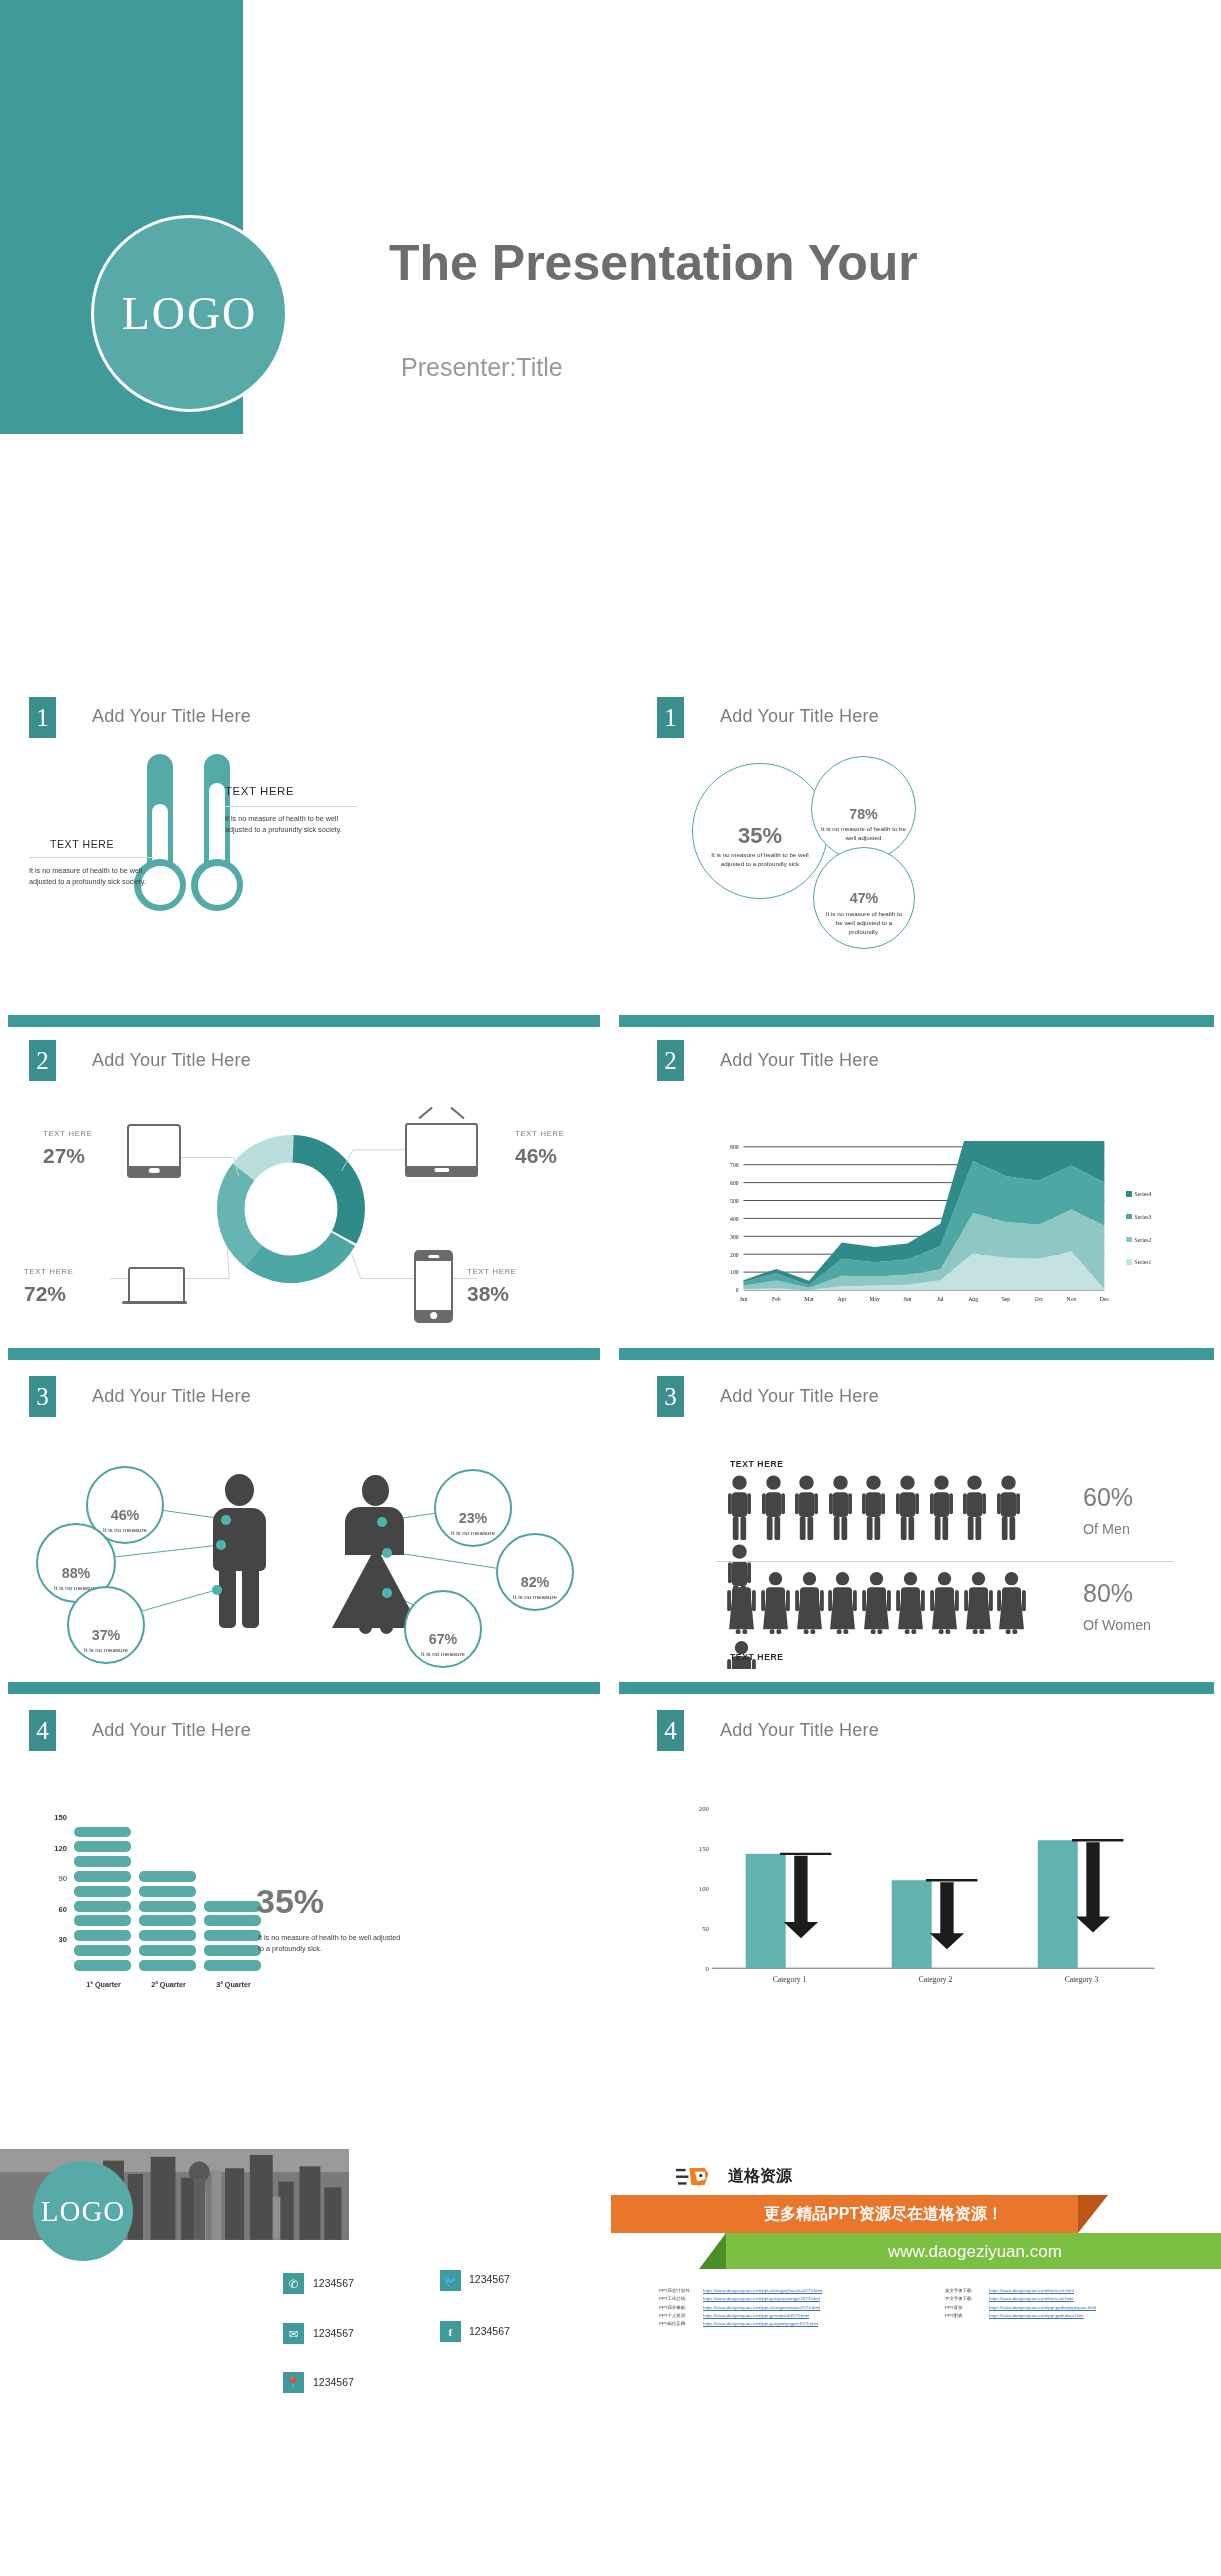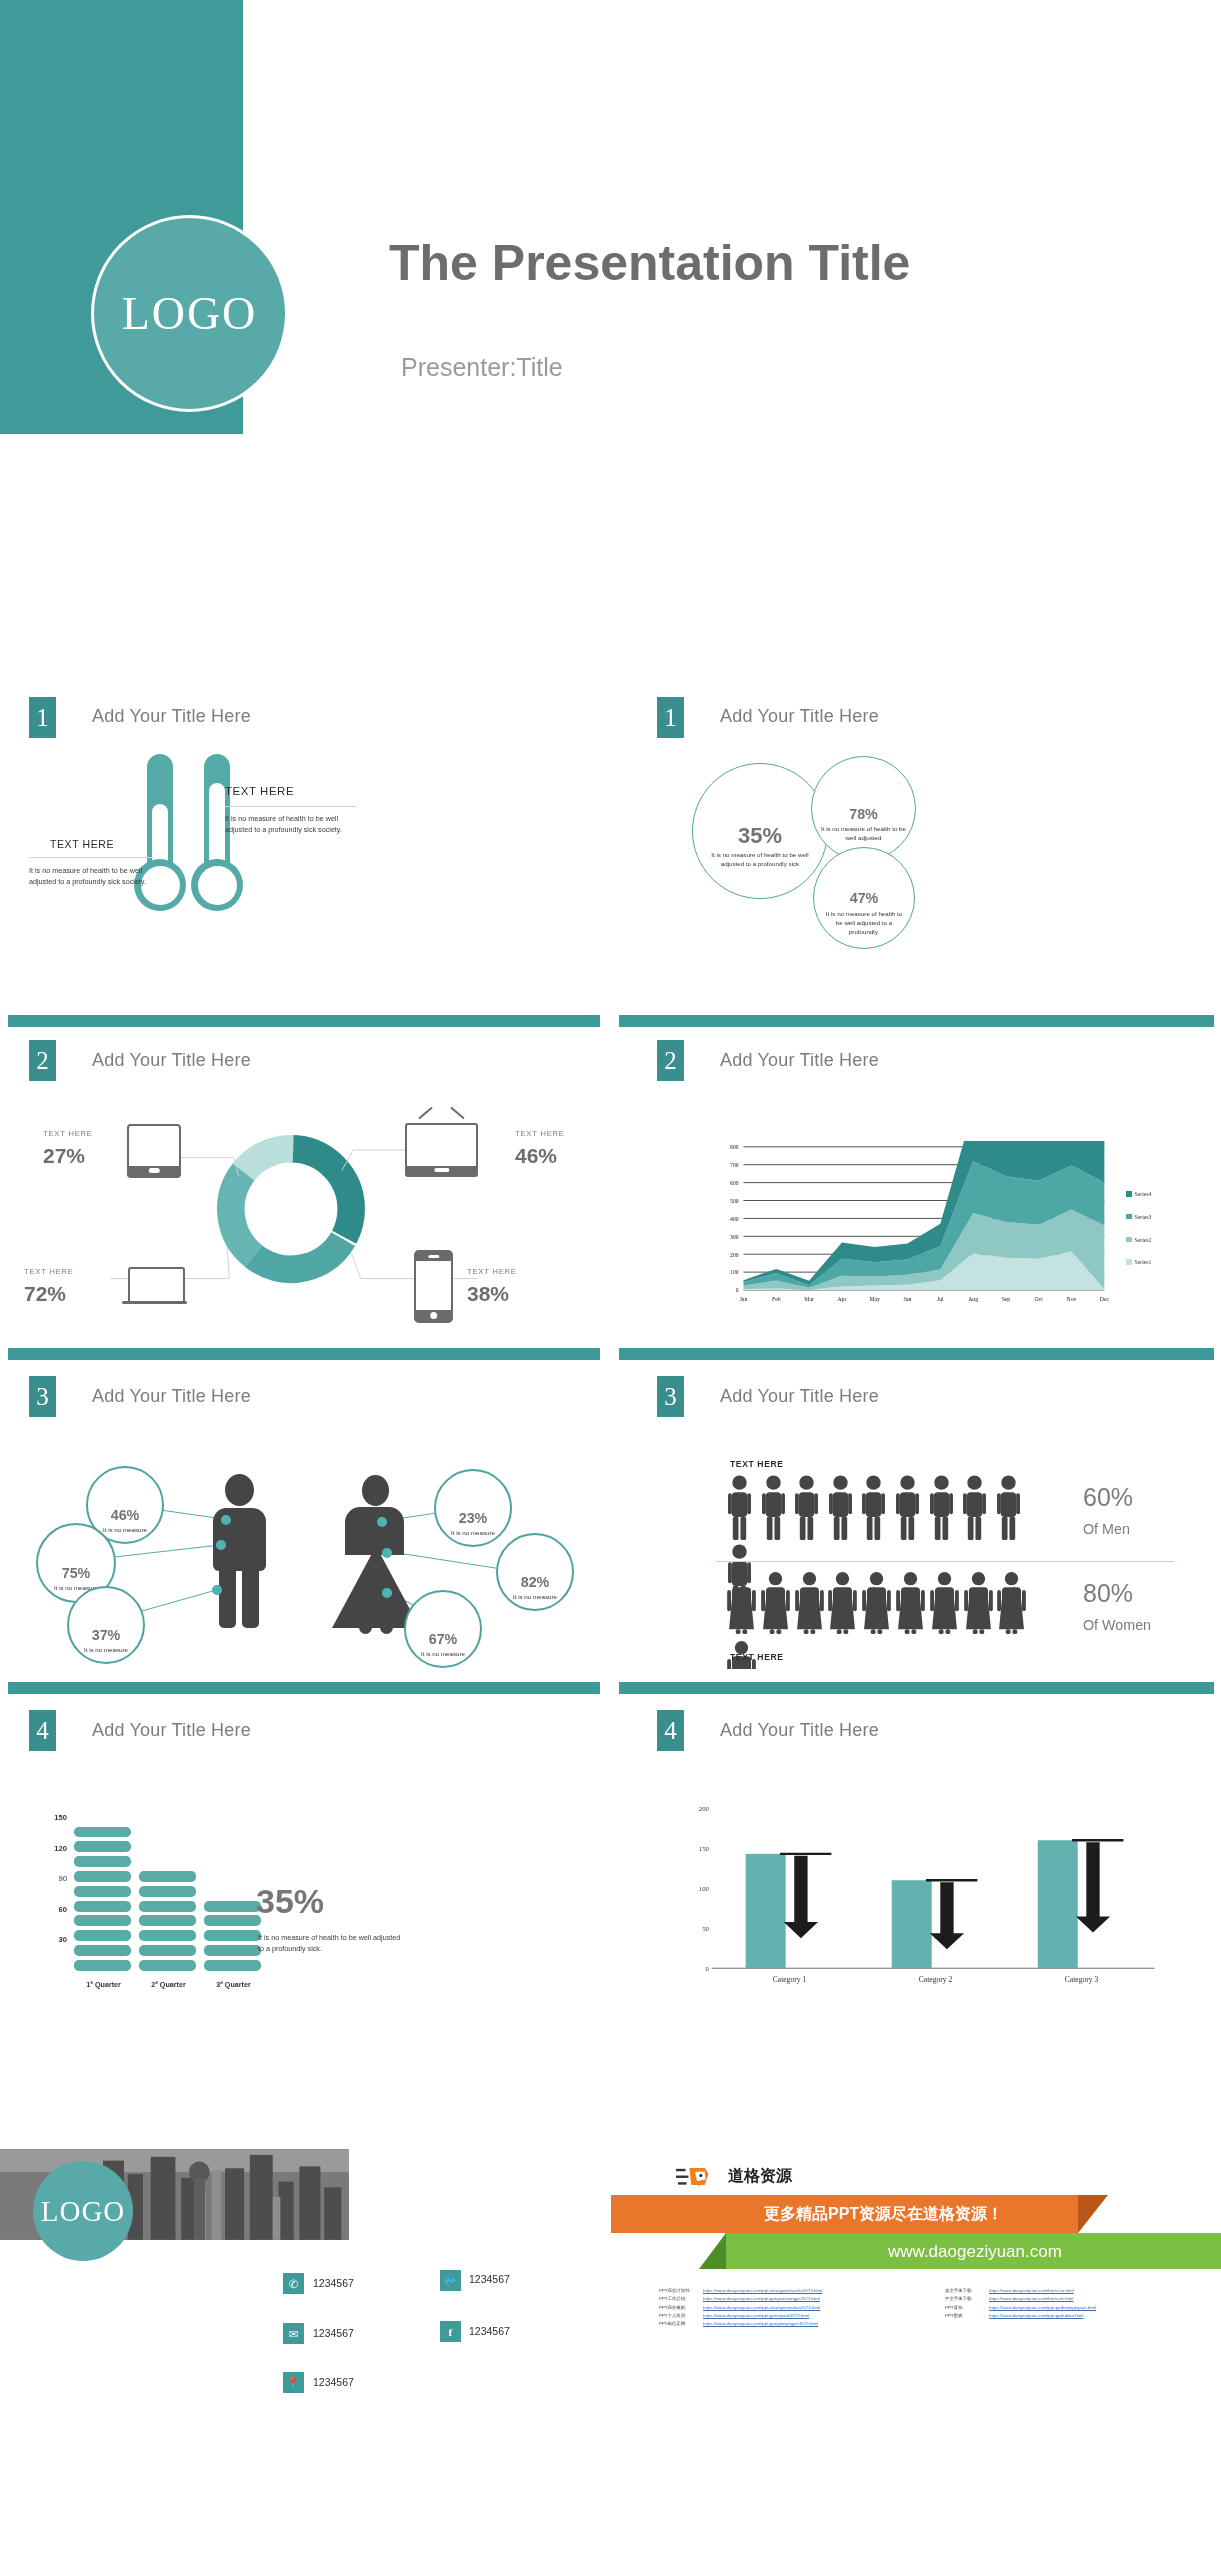--- a/index.html
+++ b/index.html
@@ -56,21 +56,21 @@
   .lnklbl{display:inline-block;width:44px;color:#333;}
 </style>
 </head>
 <body>
 
 <div class="slide" id="title-slide">
   <div id="title-band"></div>
   <div id="logo-circle">
     <span>LOGO</span>
   </div>
-  <div id="main-title">The Presentation Title</div>
+  <div id="main-title">The Presentation Your</div>
   <div id="presenter">Presenter:Title</div>
 </div>
 
 <div class="slide" id="s1l" style="left: 0px; width: 611px; height: 329px; top: 668px;">
   <div class="numbox" style="left:29px;top:29px;width:27px;height:41px;">1</div>
   <div class="slide-title" style="left:72px;top:38px;">Add Your Title Here</div>
 
   <div class="thermo" style="left:134px;top:86px;width:52px;height:172px;">
     <div class="stem"></div>
     <div class="tube"></div>
@@ -246,21 +246,21 @@
   </div>
   <div style="position:absolute;left:377px;top:177px;width:9.5px;height:9.5px;border-radius:50%;background:#4eb3b0;"></div>
   <div style="position:absolute;left:382px;top:208px;width:9.5px;height:9.5px;border-radius:50%;background:#4eb3b0;"></div>
   <div style="position:absolute;left:382px;top:248px;width:9.5px;height:9.5px;border-radius:50%;background:#4eb3b0;"></div>
 
   <div class="bubble" style="left:86px;top:126px;width:74px;height:74px;border-width:2.4px;">
     <div class="pct sm">46%</div>
     <div class="bd">It is no measure</div>
   </div>
   <div class="bubble" style="left:36px;top:183px;width:76px;height:76px;border-width:2.4px;">
-    <div class="pct sm">75%</div>
+    <div class="pct sm">88%</div>
     <div class="bd">It is no measure</div>
   </div>
   <div class="bubble" style="left:67px;top:246px;width:74px;height:74px;border-width:2.4px;">
     <div class="pct sm">37%</div>
     <div class="bd">It is no measure</div>
   </div>
 
   <div class="bubble" style="left:434px;top:129px;width:74px;height:74px;border-width:2.4px;">
     <div class="pct sm">23%</div>
     <div class="bd">It is no measure</div>

